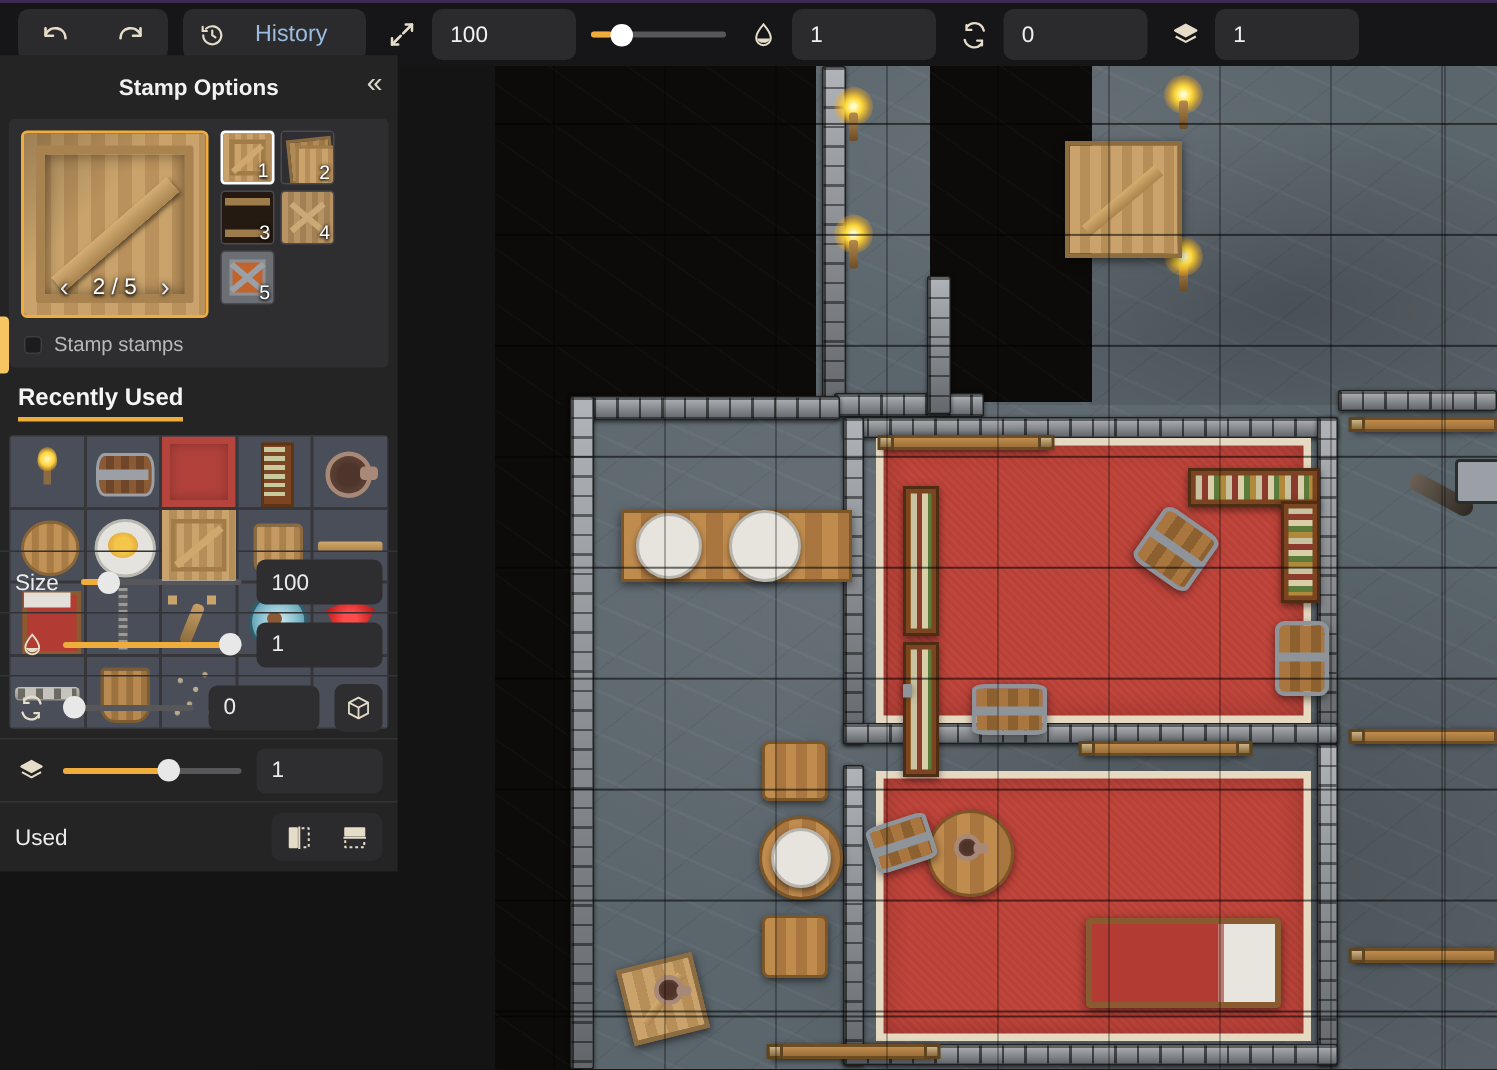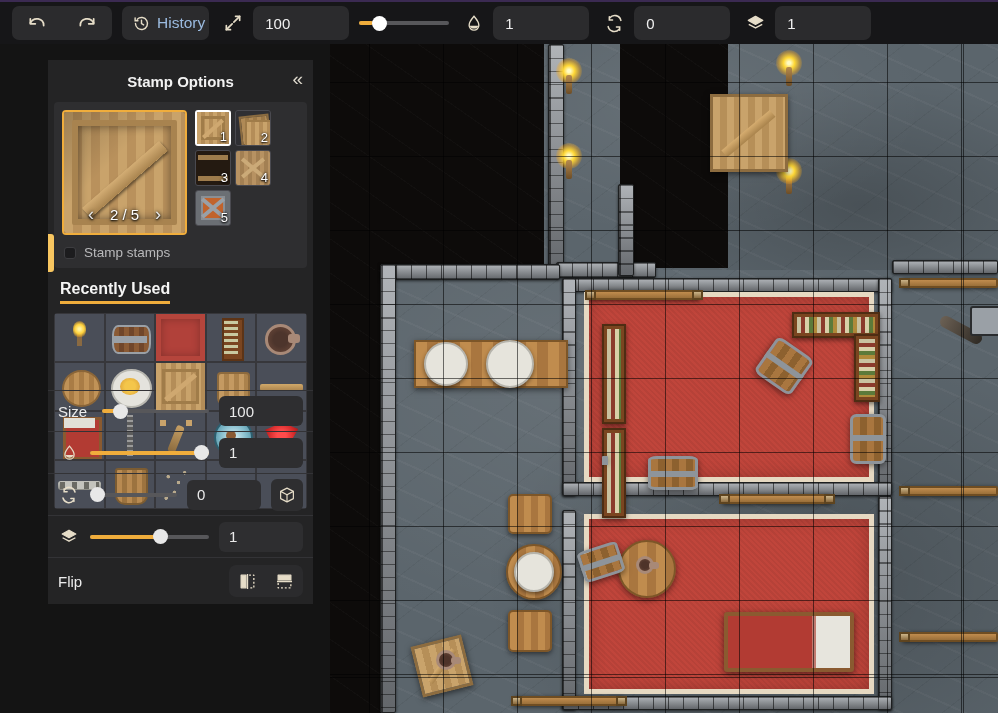--- a/index.html
+++ b/index.html
@@ -20,41 +20,40 @@
   }
   .tb-group {
     display:flex; align-items:center; background:#2b2b2d;
     border-radius:7px; height:34px; overflow:hidden;
   }
   .tb-btn {
     width:50px; height:34px; display:flex; align-items:center; justify-content:center;
     color:#e6ddc8; cursor:pointer;
   }
   .hist-btn {
-    display:flex; align-items:center; gap:7px; height:34px;
-    background:#2b2b2d; border-radius:7px; padding:0 4px 0 11px;
+    display:flex; align-items:center; gap:20px; height:34px;
+    background:#2b2b2d; border-radius:7px; padding:0 26px 0 11px;
     color:#9bbbe0; font-size:15px; cursor:pointer;
   }
   .hist-btn .lbl { color:#9bbbe0; font-size:15.5px; }
   .tb-icon { color:#e6ddc8; display:flex; align-items:center; justify-content:center; }
   .numfield {
     background:#2b2b2d; border-radius:7px; height:34px; width:96px;
     color:#f0f0f0; font-size:15px; display:flex; align-items:center;
     padding-left:12px; cursor:text;
   }
   .tb-slider { position:relative; width:90px; height:34px; display:flex; align-items:center; }
   .tb-slider .track { position:absolute; left:0; right:0; height:4px; background:#57575a; border-radius:2px; }
   .tb-slider .fill  { position:absolute; left:0; height:4px; background:#f0ad3c; border-radius:2px; }
   .tb-slider .knob  { position:absolute; width:15px; height:15px; border-radius:50%; background:#fff; }
 
   
   .panel {
-    position:absolute; left:0; top:60px; width:265px; height:544px;
+    position:absolute; left:0; top:37px; width:265px; height:544px;
     background:#242425;
-    margin-left:48px;
   }
   .panel-header {
     height:42px; position:relative; display:flex; align-items:center; justify-content:center;
     background:#242425;
   }
   .panel-title { color:#f2f2f2; font-size:15px; font-weight:bold; }
   .collapse-btn {
     position:absolute; right:12px; top:9px; color:#ded9cd; font-size:19px;
     line-height:1; cursor:pointer; letter-spacing:-2px;
   }
@@ -578,21 +577,21 @@
         </span>
         <div class="sl">
           <div class="track"></div>
           <div class="fill" style="width:57%"></div>
           <div class="knob" style="left:53%"></div>
         </div>
         <div class="sval">1</div>
       </div>
 
       <div class="flip-row">
-        <span class="flip-label">Flip</span>
+        <span class="flip-label">Used</span>
         <div class="flip-group">
           <div class="flip-btn">
             <svg width="19" height="19" viewBox="0 0 24 24" fill="none" stroke="#e6ddc8" stroke-width="1.7" stroke-linejoin="round">
               <path d="M10 4 H4 V20 H10z" fill="#e6ddc8" stroke="none"></path>
               <path d="M10 4 H4 V20 H10z"></path>
               <path d="M14 4 h6 v16 h-6" stroke-dasharray="2.4 2.4"></path>
               <path d="M12 2.5 V21.5"></path>
             </svg>
           </div>
           <div class="flip-btn">

